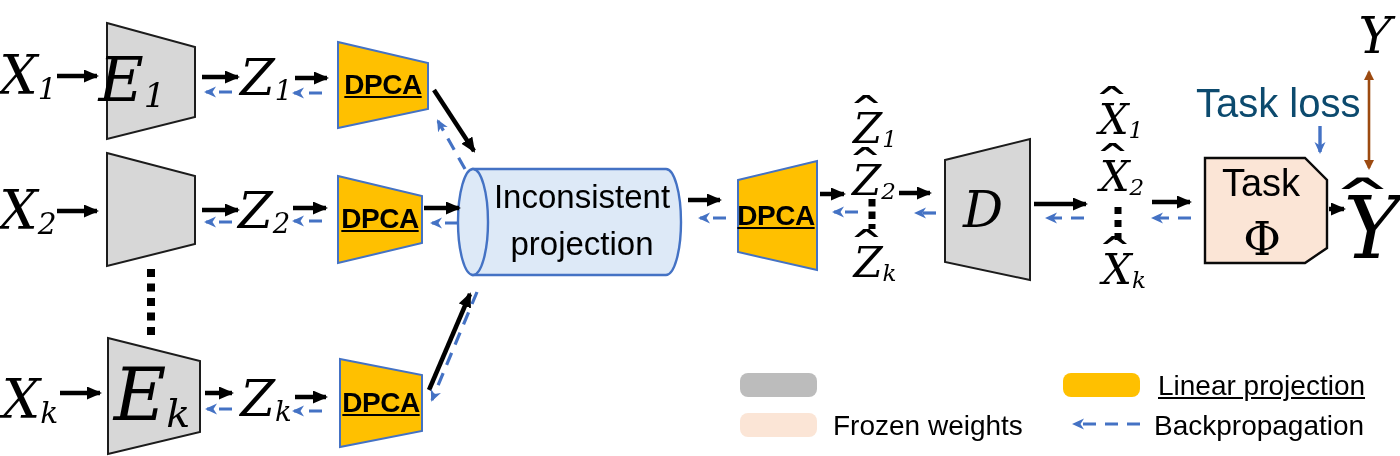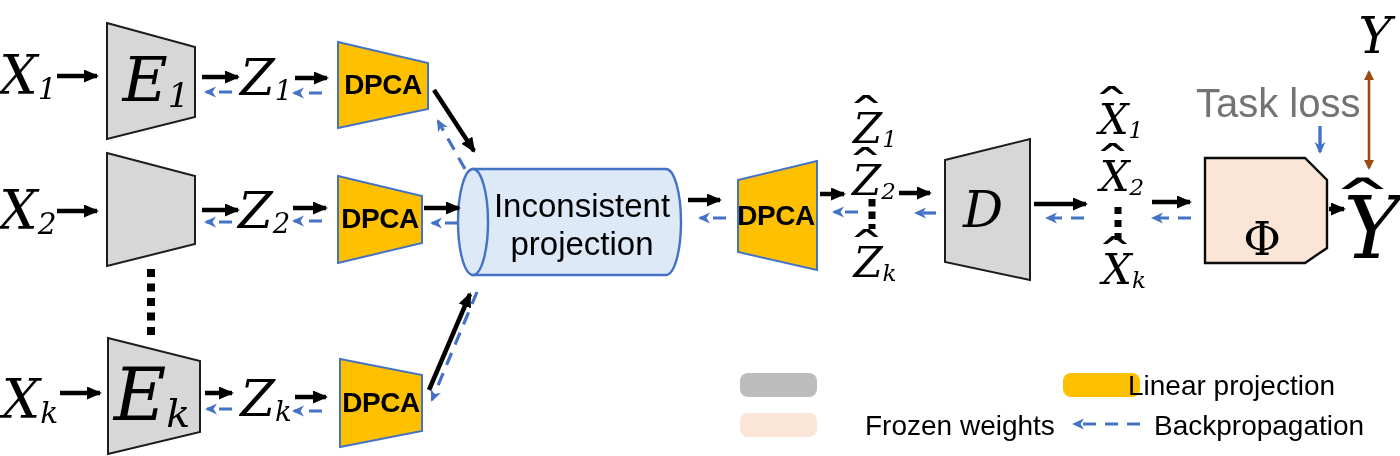--- a/index.html
+++ b/index.html
@@ -20,24 +20,24 @@
   .br { stroke:#9c4a10; stroke-width:2.6; fill:none; marker-start:url(#abr); marker-end:url(#abr); }
   .dots { stroke:#000; fill:none; }
 
   
   .lbl { position:absolute; transform:translate(-50%,-50%); white-space:nowrap;
          color:#000; z-index:3; line-height:1.05; }
   .la  { transform:translateY(-50%); }           
   .sans { font-family:"Liberation Sans", sans-serif; }
   .math { font-family:"DejaVu Serif", serif; font-style:italic; }
   .upright { font-style:normal; }
-  .dpca-t { font:700 28px "Liberation Sans", sans-serif; letter-spacing:-0.5px; }
+  .dpca-t { font:700 28px "Liberation Sans", sans-serif; letter-spacing:-0.5px;text-decoration:underline; }
   .ch-t   { font:33px "Liberation Sans", sans-serif; }
   .leg-t  { font:28px "Liberation Sans", sans-serif; }
-  .brown  { color:#737373; }
+  .brown  { color:#0c4a6e; }
 
   .mbase { position:relative; display:inline-block; }
   .msub  { font-size:0.55em; vertical-align:-0.18em; }
   .hat   { position:absolute; left:0.30em; top:-0.30em; font-style:normal;
            transform:translateX(-50%) scaleX(1.85); }
   .hat-y { position:absolute; left:0.30em; top:-0.15em; font-size:0.72em; font-style:normal;
            transform:translateX(-50%) scaleX(2.2); }
 
   .sw { position:absolute; width:77px; height:24px; border-radius:8px; z-index:2; }
 </style>
@@ -115,55 +115,56 @@
     <line class="dots" x1="872" y1="199" x2="872" y2="229" stroke-width="7" stroke-dasharray="7.5 5"></line>
     <line class="dots" x1="1118" y1="207" x2="1118" y2="242" stroke-width="7" stroke-dasharray="7 6"></line>
 
     <line class="ba" x1="1140" y1="424" x2="1074" y2="424"></line>
   </svg>
 
   <div class="lbl math" style="left:28px; top:76px; font-size:54px;"><span>X</span><span class="msub">1</span></div>
   <div class="lbl math" style="left:28px; top:211px; font-size:54px;"><span>X</span><span class="msub">2</span></div>
   <div class="lbl math" style="left:30px; top:400px; font-size:54px;"><span>X</span><span class="msub">k</span></div>
 
-  <div class="lbl math" style="left:156px; top:80px; font-size:62px;"><span>E</span><span class="msub">1</span></div>
+  <div class="lbl math" style="left:132px; top:80px; font-size:62px;"><span>E</span><span class="msub">1</span></div>
   <div class="lbl math" style="left:152px; top:396px; font-size:72px;"><span>E</span><span class="msub">k</span></div>
 
   <div class="lbl math" style="left:266px; top:78px; font-size:50px;"><span>Z</span><span class="msub">1</span></div>
   <div class="lbl math" style="left:264px; top:211px; font-size:50px;"><span>Z</span><span class="msub">2</span></div>
   <div class="lbl math" style="left:266px; top:399px; font-size:50px;"><span>Z</span><span class="msub">k</span></div>
 
   <div class="lbl dpca-t" style="left:383px; top:85px;">DPCA</div>
   <div class="lbl dpca-t" style="left:380px; top:219px;">DPCA</div>
   <div class="lbl dpca-t" style="left:381px; top:403px;">DPCA</div>
   <div class="lbl dpca-t" style="left:776px; top:216px;">DPCA</div>
 
-  <div class="lbl ch-t" style="left:582px; top:206px;">Inconsistent</div>
+  <div class="lbl ch-t" style="left:582px; top:197px;">Inconsistent</div>
   <div class="lbl ch-t" style="left:582px; top:244px;">projection</div>
 
   <div class="lbl math" style="left:875px; top:129px; font-size:42px;"><span class="mbase"><span class="hat">ˆ</span><span>Z</span></span><span class="msub">1</span></div>
   <div class="lbl math" style="left:874px; top:181px; font-size:42px;"><span class="mbase"><span class="hat">ˆ</span><span>Z</span></span><span class="msub">2</span></div>
   <div class="lbl math" style="left:875px; top:263px; font-size:42px;"><span class="mbase"><span class="hat">ˆ</span><span>Z</span></span><span class="msub">k</span></div>
 
   <div class="lbl math" style="left:983px; top:210px; font-size:50px;">D</div>
 
   <div class="lbl math" style="left:1121px; top:120px; font-size:42px;"><span class="mbase"><span class="hat">ˆ</span><span>X</span></span><span class="msub">1</span></div>
   <div class="lbl math" style="left:1122px; top:177px; font-size:42px;"><span class="mbase"><span class="hat">ˆ</span><span>X</span></span><span class="msub">2</span></div>
   <div class="lbl math" style="left:1124px; top:270px; font-size:42px;"><span class="mbase"><span class="hat">ˆ</span><span>X</span></span><span class="msub">k</span></div>
 
+  <div class="lbl sans" style="left:1261px; top:184px; font-size:38px;">Task</div>
   <div class="lbl math upright" style="left:1262px; top:239px; font-size:46px;">Φ</div>
 
   <div class="lbl la sans brown" style="left:1196px; top:103px; font-size:40px;">Task loss</div>
 
   <div class="lbl math" style="left:1375px; top:36px; font-size:50px;">Y</div>
   <div class="lbl math" style="left:1372px; top:228px; font-size:86px;"><span class="mbase"><span class="hat-y">ˆ</span><span>Y</span></span></div>
 
   <div class="sw" style="left:740px; top:373px; background:#bcbcbc;"></div>
 
   <div class="sw" style="left:740px; top:413px; background:#fbe5d6;"></div>
-  <div class="lbl la leg-t" style="left:833px; top:426px;margin-left:32px;">Frozen weights</div>
+  <div class="lbl la leg-t" style="left:833px; top:426px;">Frozen weights</div>
 
   <div class="sw" style="left:1063px; top:373px; background:#ffc000;"></div>
-  <div class="lbl la leg-t" style="left:1128px; top:386px;">Linear projection</div>
+  <div class="lbl la leg-t" style="left:1158px; top:386px;text-decoration:underline;">Linear projection</div>
 
   <div class="lbl la leg-t" style="left:1154px; top:426px;">Backpropagation</div>
 
 </div>
 
 </body></html>

